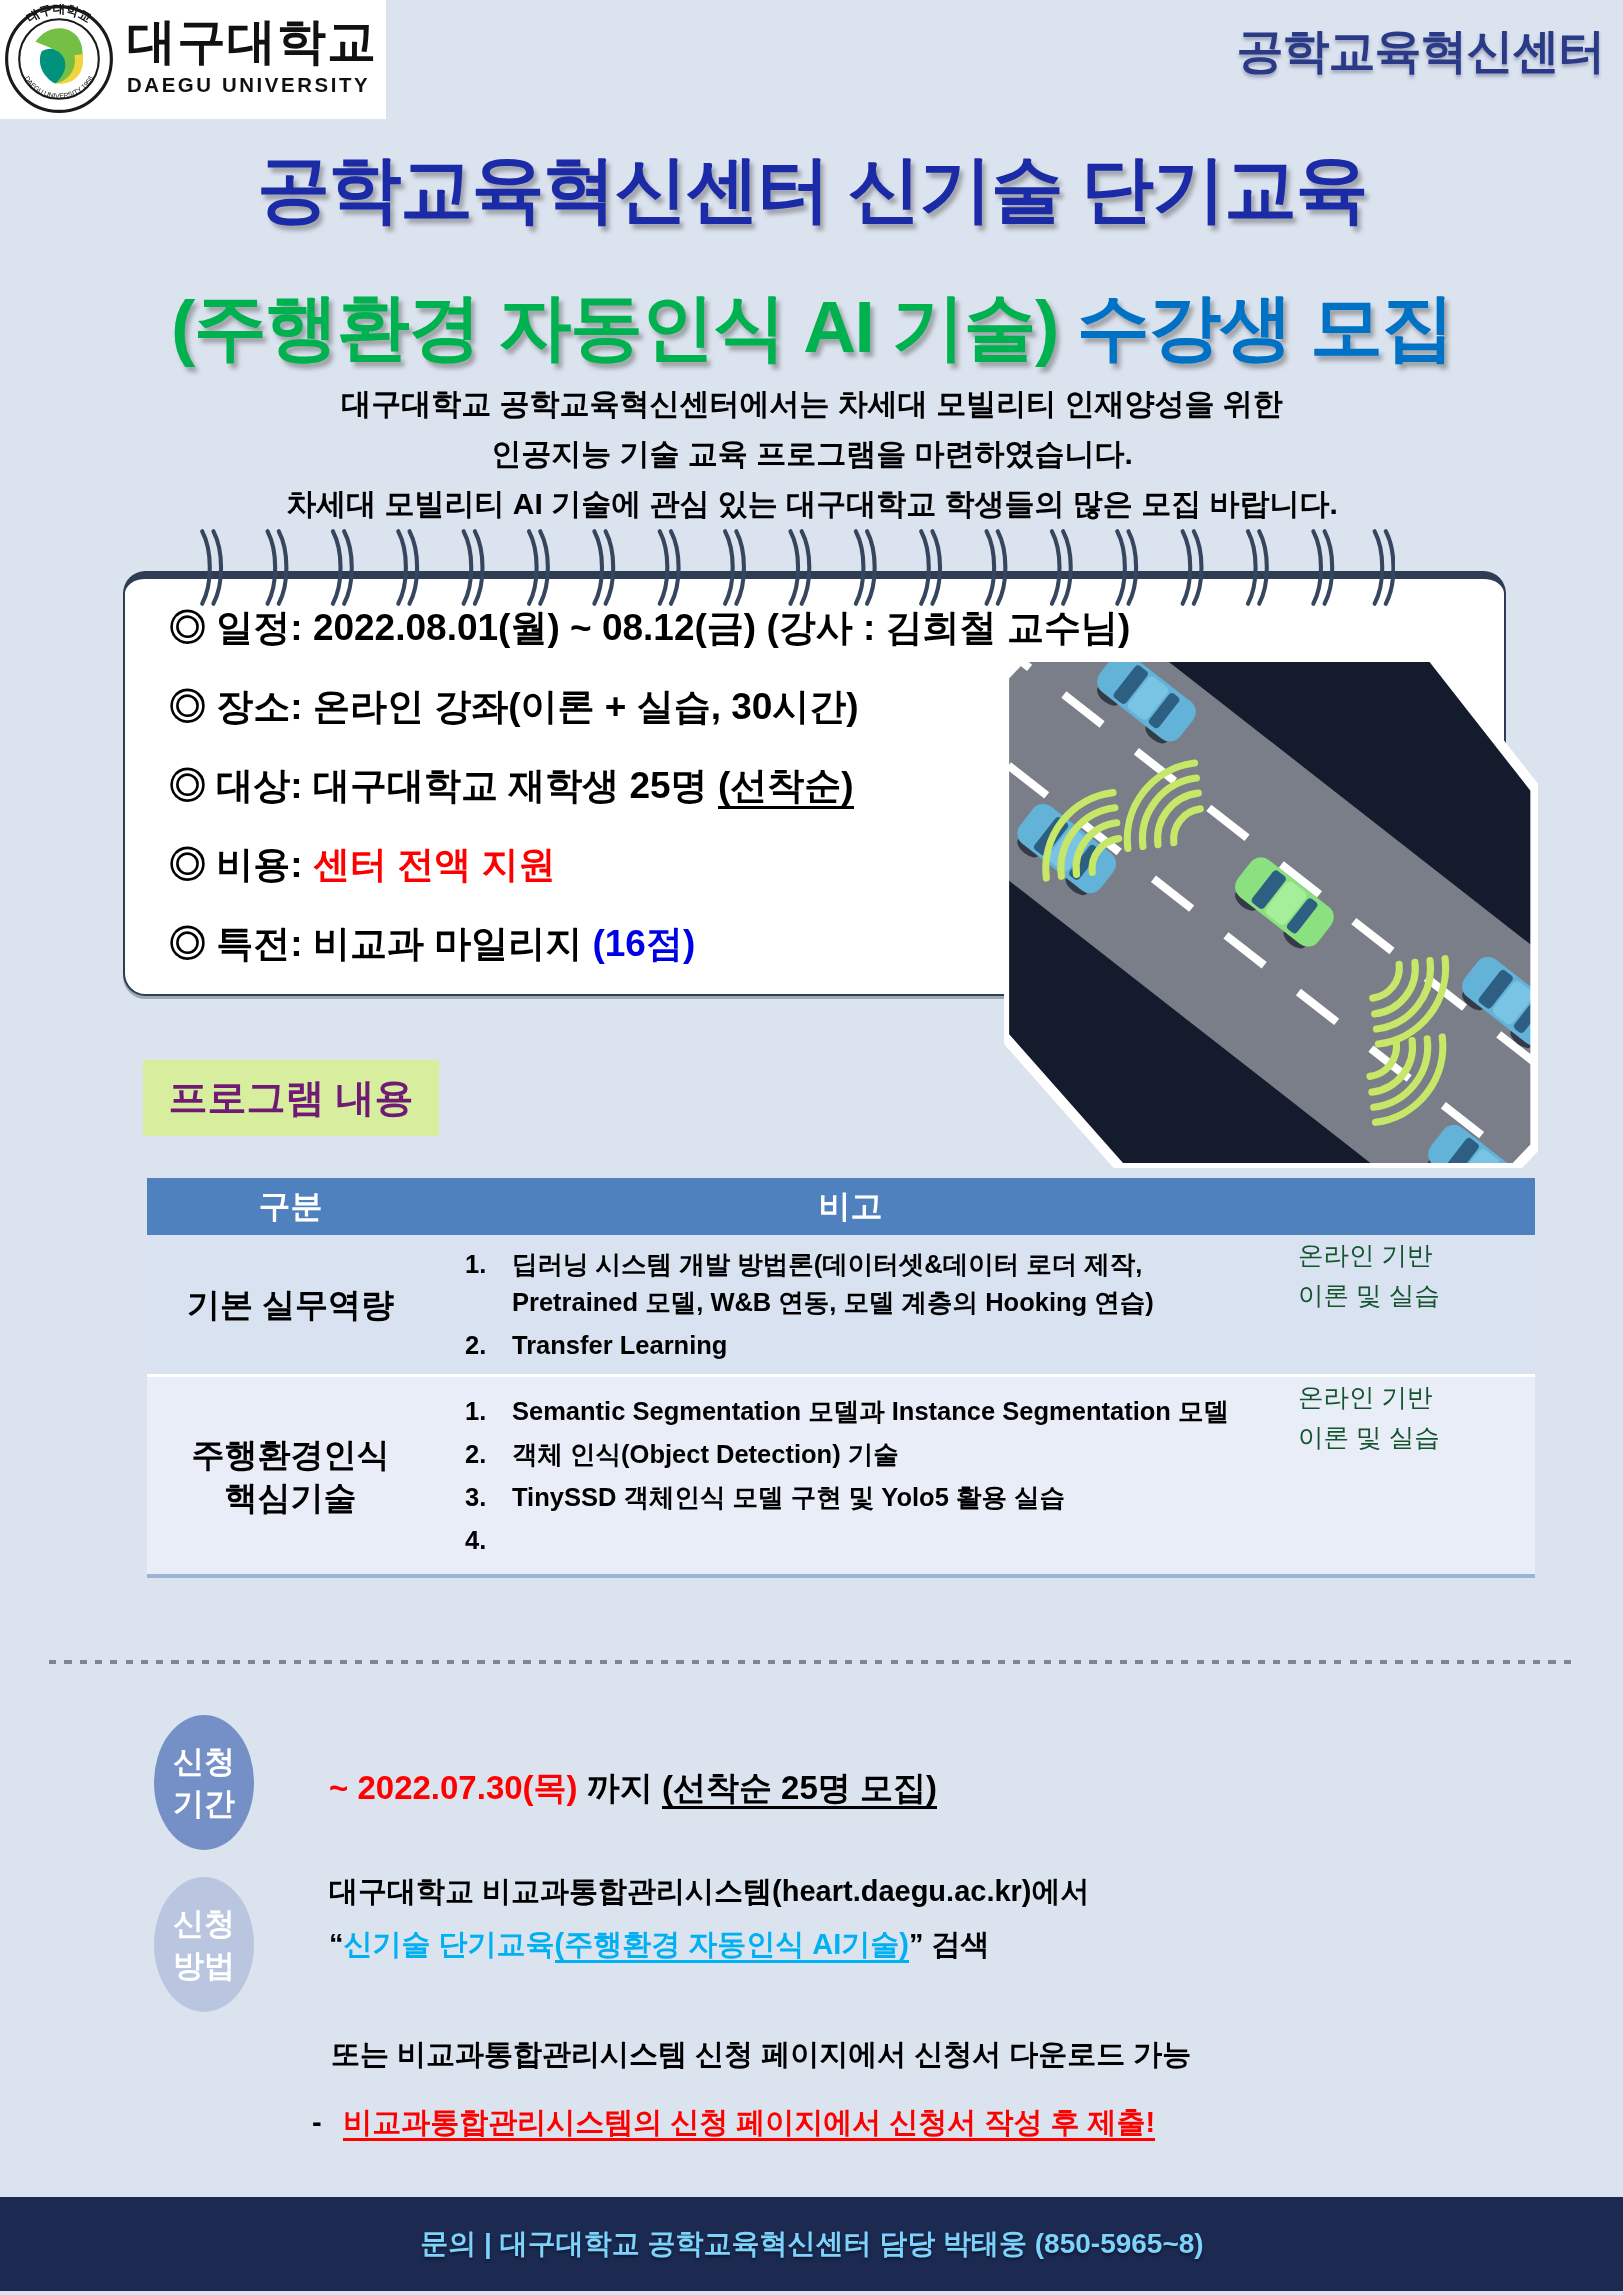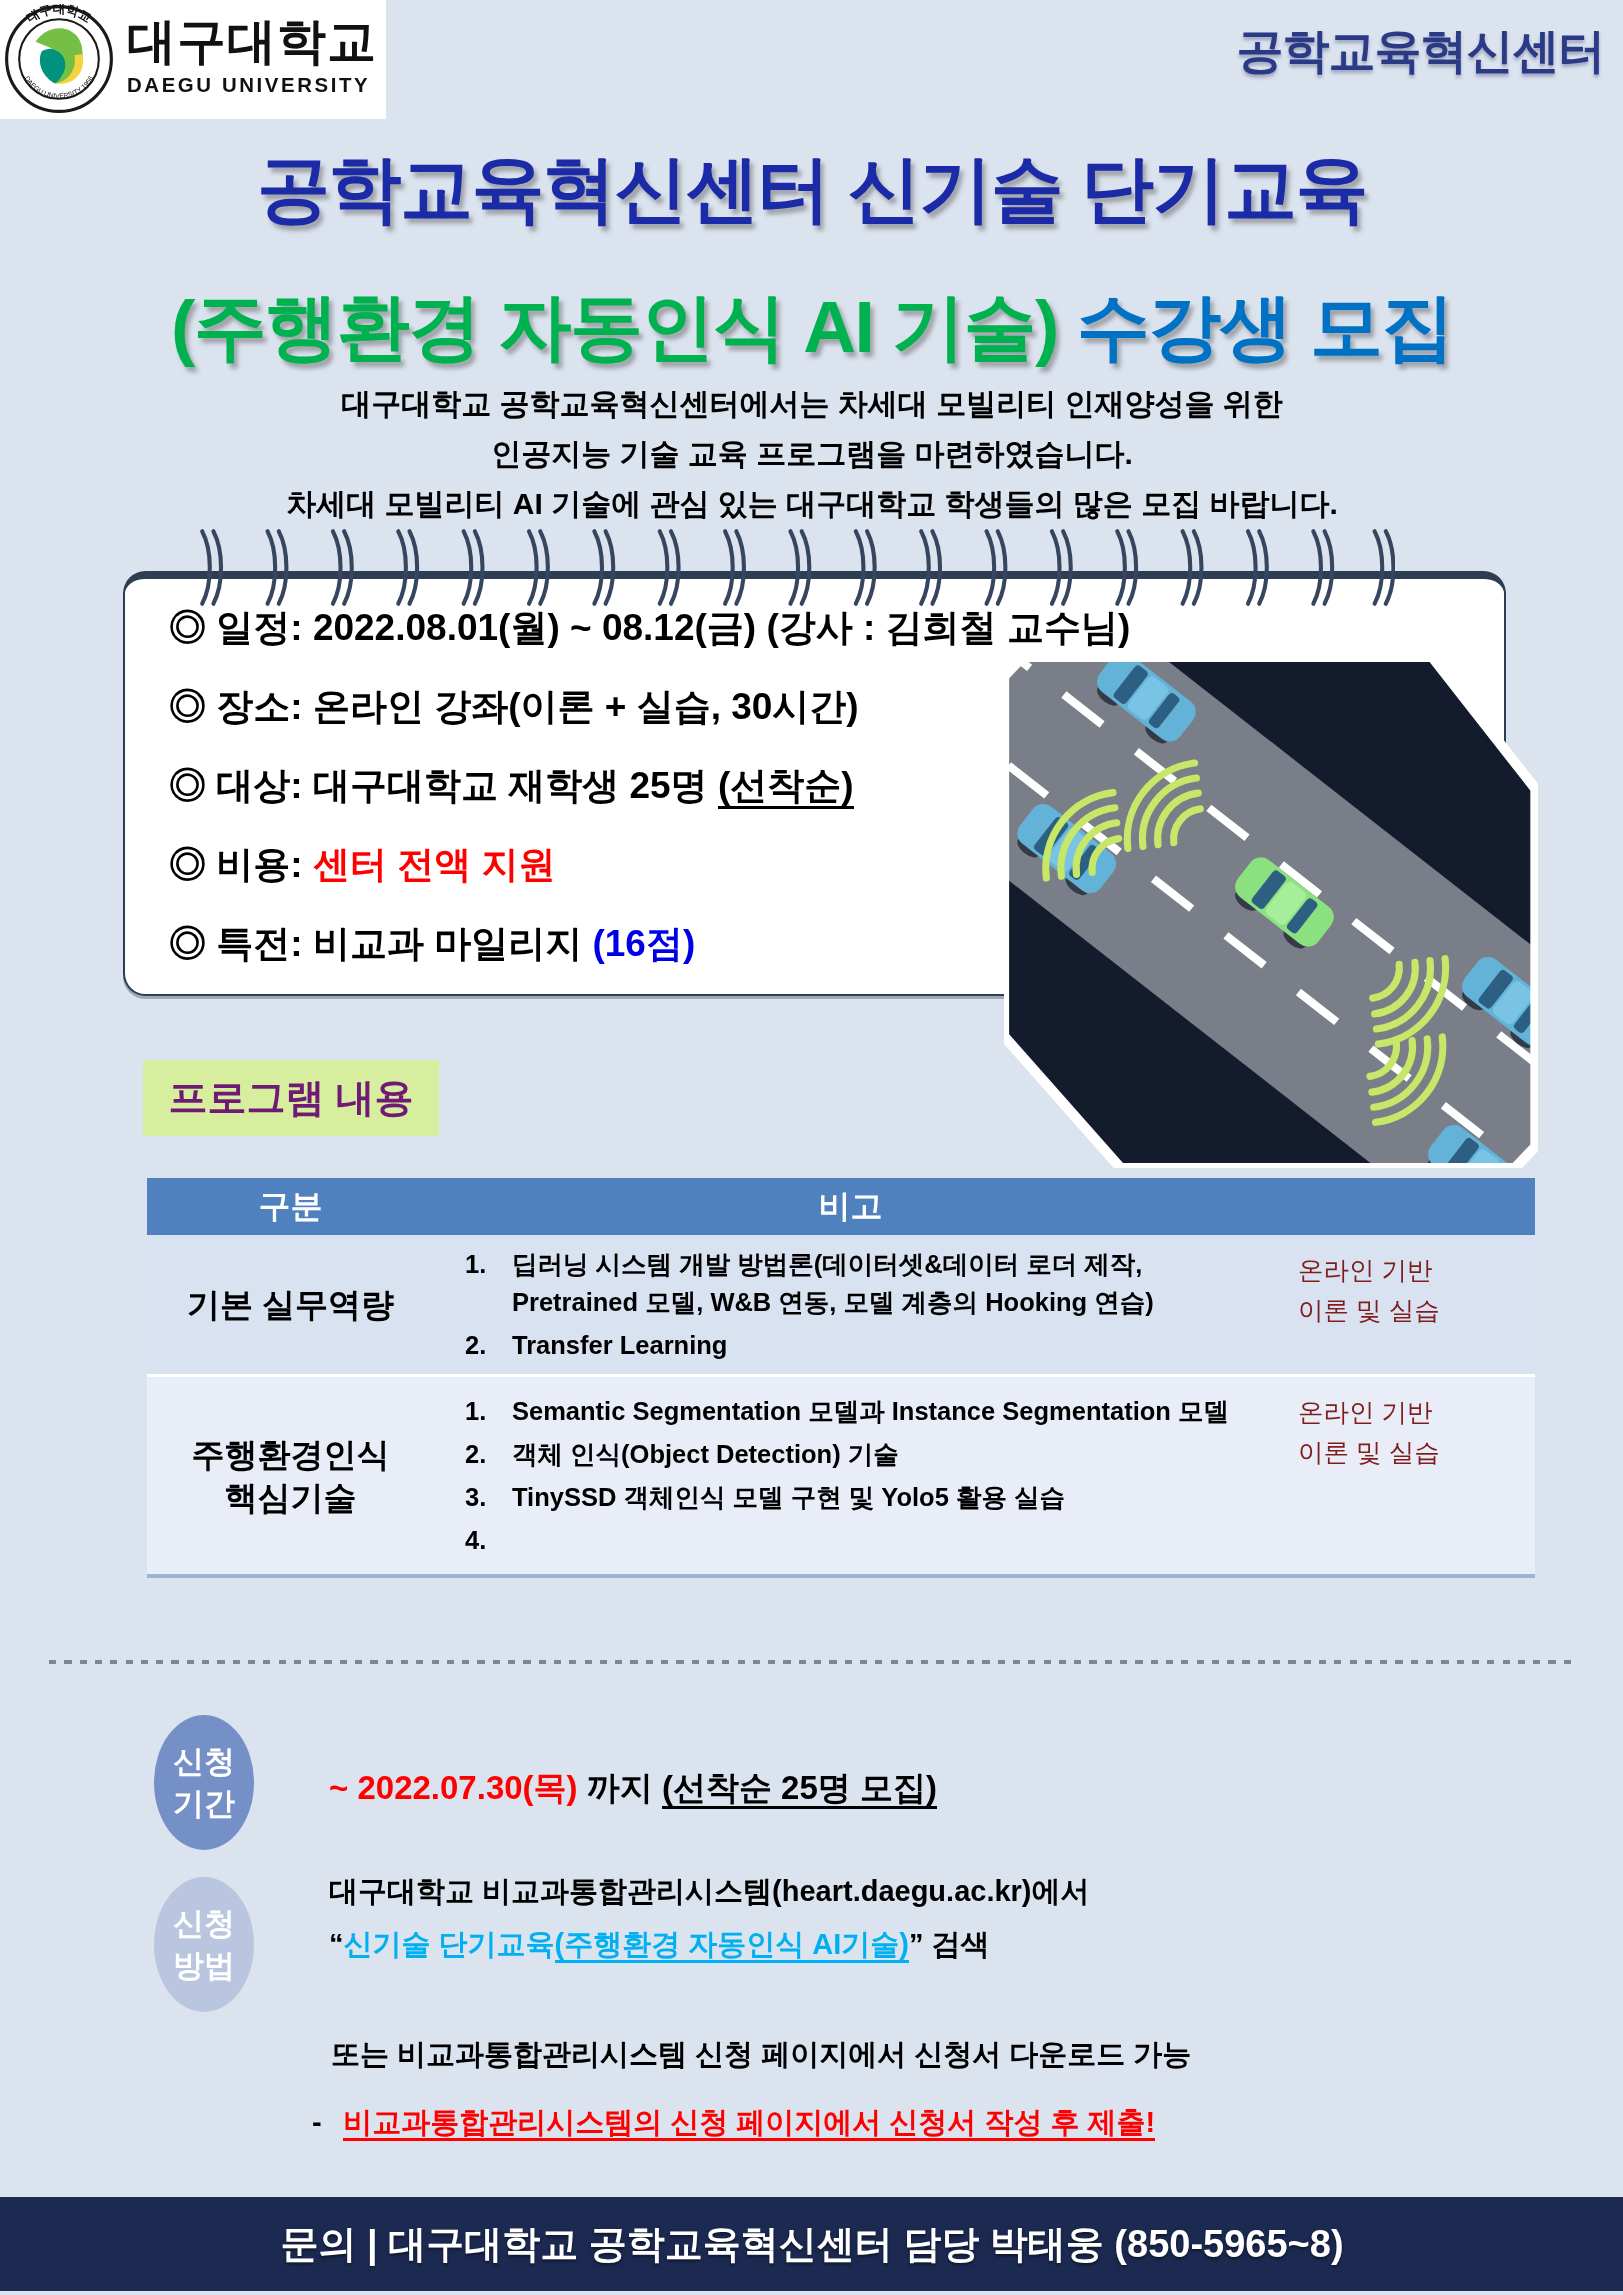--- a/index.html
+++ b/index.html
@@ -51,22 +51,22 @@
   .thead .hc{display:flex;align-items:center;justify-content:center;
     color:#fff;font-size:32px;font-weight:800;}
   .r1{background:#d9e2f0;height:139px;}
   .r2{background:#e8edf7;height:197px;border-top:3.1px solid #ffffff;}
   .cat{display:flex;align-items:center;justify-content:center;text-align:center;
     font-size:33px;font-weight:800;color:#000;white-space:pre-line;line-height:43px;}
   .items{display:flex;flex-direction:column;justify-content:center;gap:5.1px;padding-left:31px;}
   .ti{display:flex;font-size:25.5px;color:#000;line-height:38px;font-weight:600;}
   .ti .no{width:47px;flex:none;}
   .ti .tx{white-space:pre-line;}
-  .note{font-size:25.5px;line-height:40px;color:#7f1d1d;white-space:pre-line;
-    padding-top:15px;padding-left:31px;font-weight:500;}
+  .note{font-size:25.5px;line-height:40px;color:#14532d;white-space:pre-line;
+    padding-top:0;padding-left:31px;font-weight:500;}
 
   .divider{left:49px;top:1660px;width:1526px;height:4.1px;
     background:repeating-linear-gradient(90deg,#7e8595 0 7.2px,transparent 7.2px 15.3px);}
 
   
   .badge{width:100px;height:135px;border-radius:50%;display:flex;flex-direction:column;
     align-items:center;justify-content:center;color:#fff;font-size:31px;font-weight:800;line-height:42px;}
   .badge1{left:154px;top:1715px;background:#7590c7;}
   .badge2{left:154px;top:1877px;background:#bac6df;}
   .date-line{left:329px;top:1766px;font-size:33px;font-weight:800;color:#000;white-space:pre;}
@@ -77,21 +77,21 @@
   .m4{left:331px;top:2035px;}
   .m5{left:294px;top:2103px;margin-left:18px;}
   .dash{margin-right:21.5px;}
   .cyan{color:#00b0f0;}
   .cyan-u{color:#00b0f0;border-bottom:3.6px solid #00b0f0;}
   .link-blue{color:#2233cc;border-bottom:3.6px solid #2233cc;}
   .red-u{color:#ff0000;border-bottom:3.6px solid #ff0000;}
 
   .footer{left:0;top:2197px;width:1624px;height:94px;background:#1c2a52;
     display:flex;align-items:center;justify-content:center;}
-  .footer .txt{color:#ffffff;font-size:38px;font-weight:800;text-shadow:0 2px 3.1px rgba(0,0,0,.5);}
+  .footer .txt{color:#7dd3fc;font-size:28px;font-weight:800;text-shadow:0 2px 3.1px rgba(0,0,0,.5);}
 </style>
 </head>
 <body>
 
 <div class="poster">
 
   <div class="abs logo-box">
     <svg class="abs emblem" viewBox="0 0 210 210">
       <circle cx="105" cy="105" r="100" fill="#ffffff" stroke="#1a1a1a" stroke-width="6"></circle>
       <circle cx="105" cy="105" r="76" fill="#ffffff" stroke="#1a1a1a" stroke-width="4"></circle>

